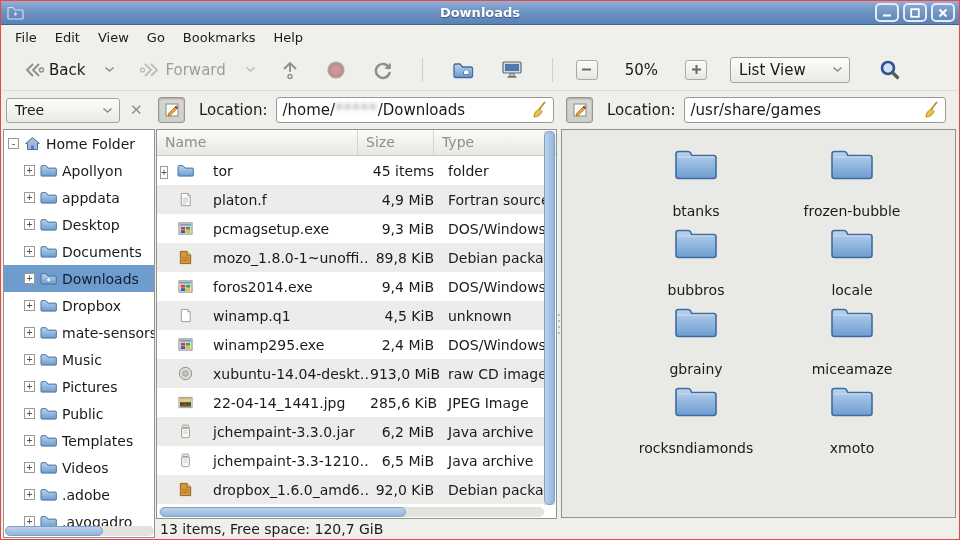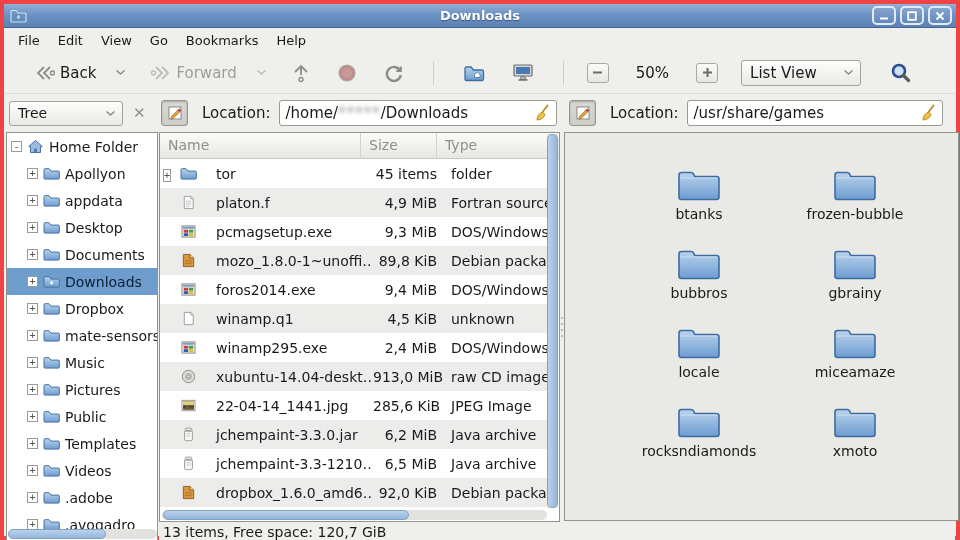--- a/index.html
+++ b/index.html
@@ -1,20 +1,20 @@
 <!DOCTYPE html>
 <html><head>
 <meta charset="utf-8">
 <style>
   * { box-sizing: border-box; margin: 0; padding: 0; }
   html,body { width: 960px; height: 540px; overflow: hidden; }
   body { font-family: "DejaVu Sans", "Liberation Sans", sans-serif; font-size: 14px; color: #1a1a1a; }
 
   #win { position: absolute; inset: 0; width: 960px; height: 540px;
-         background: #efefec; border: 4px solid #ef4444; }
+         background: #efefec; border: 1px solid #ef4444; }
 
   
   .titlebar { position: absolute; left: 0; top: 0; right: 0; height: 24px;
     background: linear-gradient(#93b0d6 0%, #6d92c3 45%, #5a82b6 100%);
     border-bottom: 1px solid #47628f; display: flex; align-items: center; }
   .title-icon { margin-left: 5px; display: flex; }
   .title-text { position: absolute; left: 0; right: 0; text-align: center;
     color: #fff; font-weight: bold; font-size: 13px; text-shadow: 0 1px 1px #3c5578; }
   .winbtns { position: absolute; right: 4px; top: 2px; display: flex; gap: 4px; }
   .winbtn { width: 24px; height: 19px; border: 2px solid #e3ebf6; border-radius: 5px;
@@ -23,21 +23,21 @@
   .winbtn svg { display: block; }
 
   
   .menubar { position: absolute; left: 1px; top: 24px; right: 1px; height: 24px;
     background: #efefec; display: flex; align-items: center; padding-left: 4px; }
   .menu-item { padding: 3px 9px; font-size: 13px; color: #1a1a1a; }
 
   
   .toolbar { position: absolute; left: 1px; top: 48px; right: 1px; height: 42px;
     background: #efefec; border-bottom: 1px solid #dcdcd8;
-    display: flex; align-items: center; padding-left: 24px; gap: 15px; }
+    display: flex; align-items: center; padding-left: 16px; gap: 15px; }
   .tbtn { display: flex; align-items: center; gap: 5px; padding: 5px 6px; border-radius: 3px; }
   .tbtn .lbl { font-size: 15px; }
   .tbtn.disabled .lbl { color: #9d9d99; }
   .tb-sep { width: 1px; height: 24px; background: #cfcfca; margin: 0 8px; }
   .tb-chev { margin: 0 4px 0 -2px; }
   .zoombtn { width: 22px; height: 20px; border: 1px solid #a9a9a4; border-radius: 3px;
     background: linear-gradient(#fbfbfa,#e6e6e2); display:flex; align-items:center; justify-content:center; }
   .zoomlevel { font-size: 15px; margin: 0 12px; }
   .combo { display: flex; align-items: center; justify-content: space-between;
     border: 1px solid #a2a29d; border-radius: 3px; background: linear-gradient(#fdfdfc,#e9e9e5);
@@ -103,21 +103,21 @@
   .mid-hscroll { left: 2px; bottom: 1px; width: 385px; }
 
   .splitter { position: absolute; left: 556px; top: 128px; width: 4px; height: 390px;
     display: flex; flex-direction: column; align-items: center; justify-content: center; gap: 4px; }
   .splitter i { width: 2px; height: 2px; background: #a9a9a4; border-radius: 50%; }
 
   .rightpane { position: absolute; left: 560px; top: 128px; width: 395px; height: 389px;
     background: #e9e9e6; border: 1px solid #93938e; overflow: hidden; }
   .games-grid { position: absolute; left: 56px; top: 10px; display: grid;
     grid-template-columns: 156px 156px; grid-auto-rows: 79px; }
-  .game-cell { display: flex; flex-direction: column; align-items: center; justify-content: flex-end; padding-top: 6px; }
+  .game-cell { display: flex; flex-direction: column; align-items: center; justify-content: space-between; padding-top: 6px; }
   .game-cell .g-label { font-size: 14px; margin-top: 3px; white-space: nowrap; }
 
   
   .statusbar { position: absolute; left: 155px; right: 1px; top: 518px; height: 20px;
     background: #efefec; display: flex; align-items: center; padding-left: 4px; font-size: 14px; }
 
   .i16 { width: 17px; height: 15px; display: block; }
   svg { display: block; }
 </style>
 </head>
@@ -668,30 +668,30 @@
           </span>
           <span class="g-label">bubbros</span>
         </div>
         <div class="game-cell">
           <span>
             <svg width="46" height="36" viewBox="0 0 46 36">
               <path d="M3 8Q3 5.5 5.5 5.5L15 5.5Q16.8 5.5 17.6 7L18.8 9.5 40.5 9.5Q43 9.5 43 12L43 30Q43 32.5 40.5 32.5L5.5 32.5Q3 32.5 3 30Z" fill="url(#gfold)" stroke="#3f6ca0" stroke-width="1.6"></path>
               <path d="M4.5 11H41.5" stroke="#d5e3f3" stroke-width="1.2" opacity=".8"></path>
             </svg>
           </span>
-          <span class="g-label">gbrainy</span>
+          <span class="g-label">locale</span>
         </div>
         <div class="game-cell">
           <span>
             <svg width="46" height="36" viewBox="0 0 46 36">
               <path d="M3 8Q3 5.5 5.5 5.5L15 5.5Q16.8 5.5 17.6 7L18.8 9.5 40.5 9.5Q43 9.5 43 12L43 30Q43 32.5 40.5 32.5L5.5 32.5Q3 32.5 3 30Z" fill="url(#gfold)" stroke="#3f6ca0" stroke-width="1.6"></path>
               <path d="M4.5 11H41.5" stroke="#d5e3f3" stroke-width="1.2" opacity=".8"></path>
             </svg>
           </span>
-          <span class="g-label">locale</span>
+          <span class="g-label">gbrainy</span>
         </div>
         <div class="game-cell">
           <span>
             <svg width="46" height="36" viewBox="0 0 46 36">
               <path d="M3 8Q3 5.5 5.5 5.5L15 5.5Q16.8 5.5 17.6 7L18.8 9.5 40.5 9.5Q43 9.5 43 12L43 30Q43 32.5 40.5 32.5L5.5 32.5Q3 32.5 3 30Z" fill="url(#gfold)" stroke="#3f6ca0" stroke-width="1.6"></path>
               <path d="M4.5 11H41.5" stroke="#d5e3f3" stroke-width="1.2" opacity=".8"></path>
             </svg>
           </span>
           <span class="g-label">miceamaze</span>
         </div>

